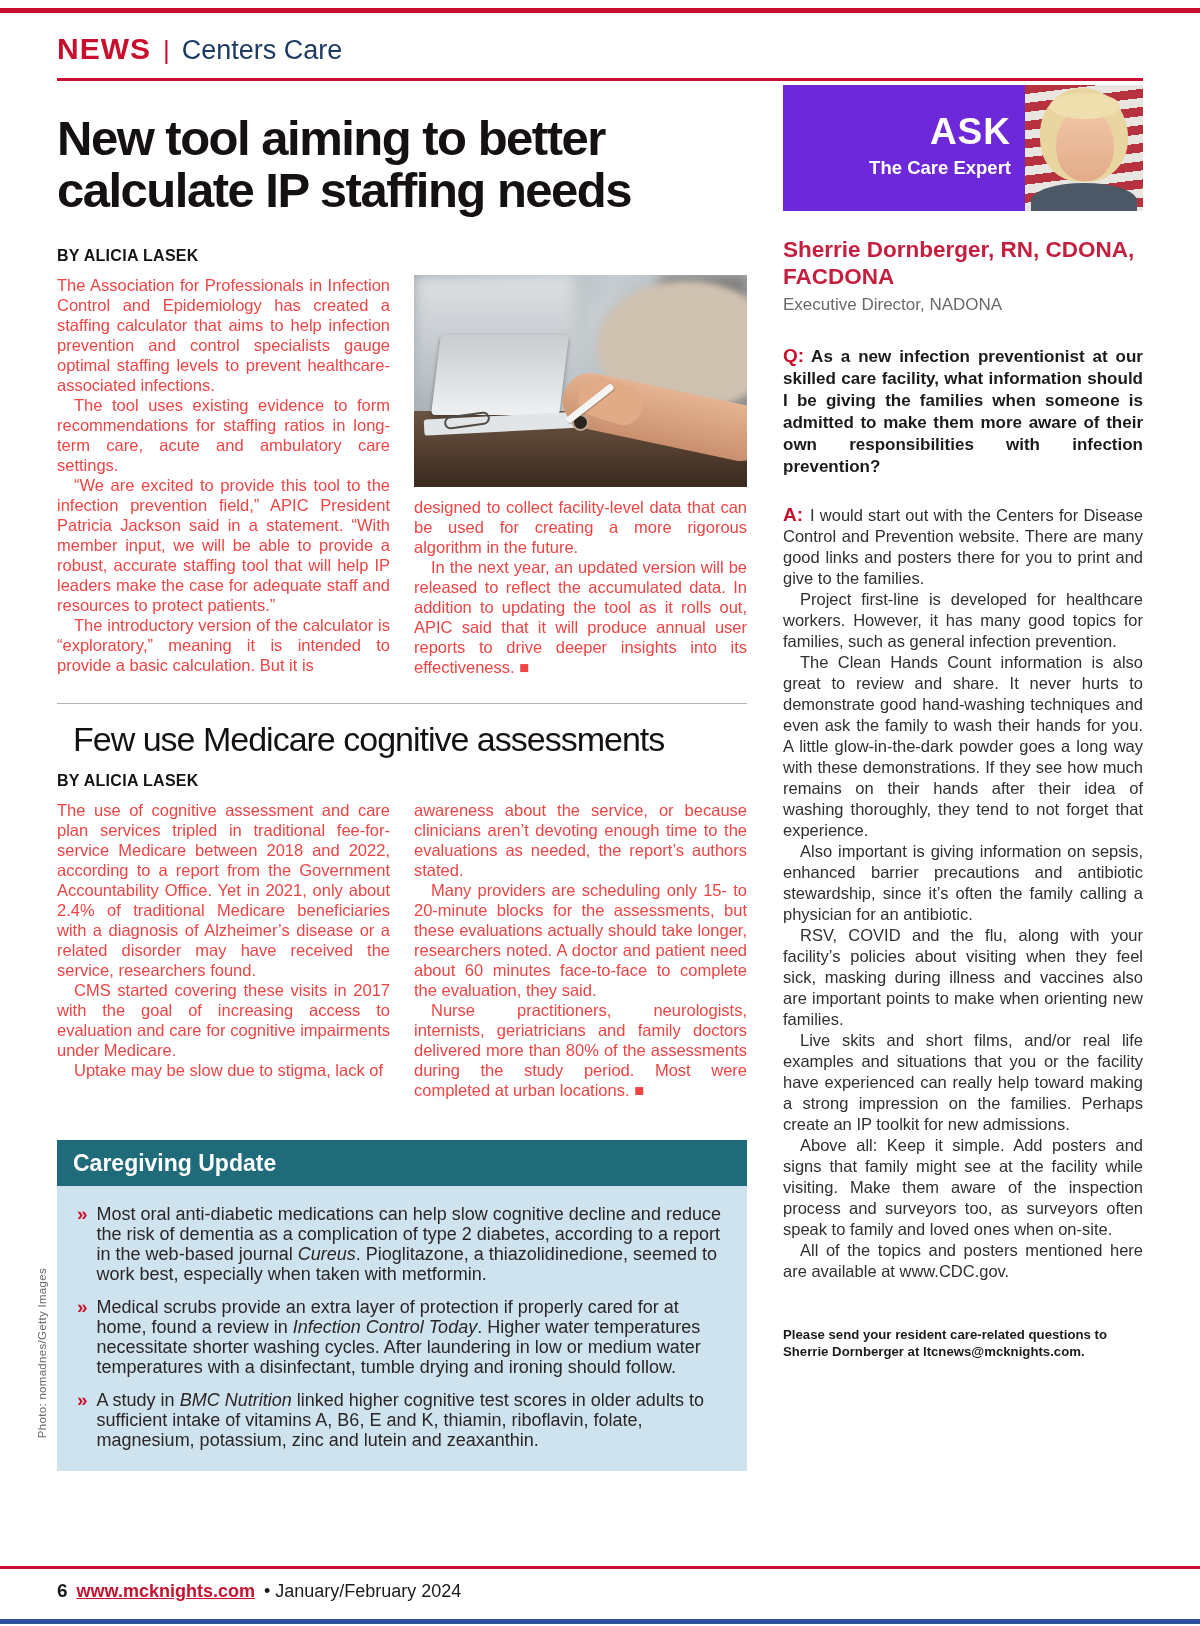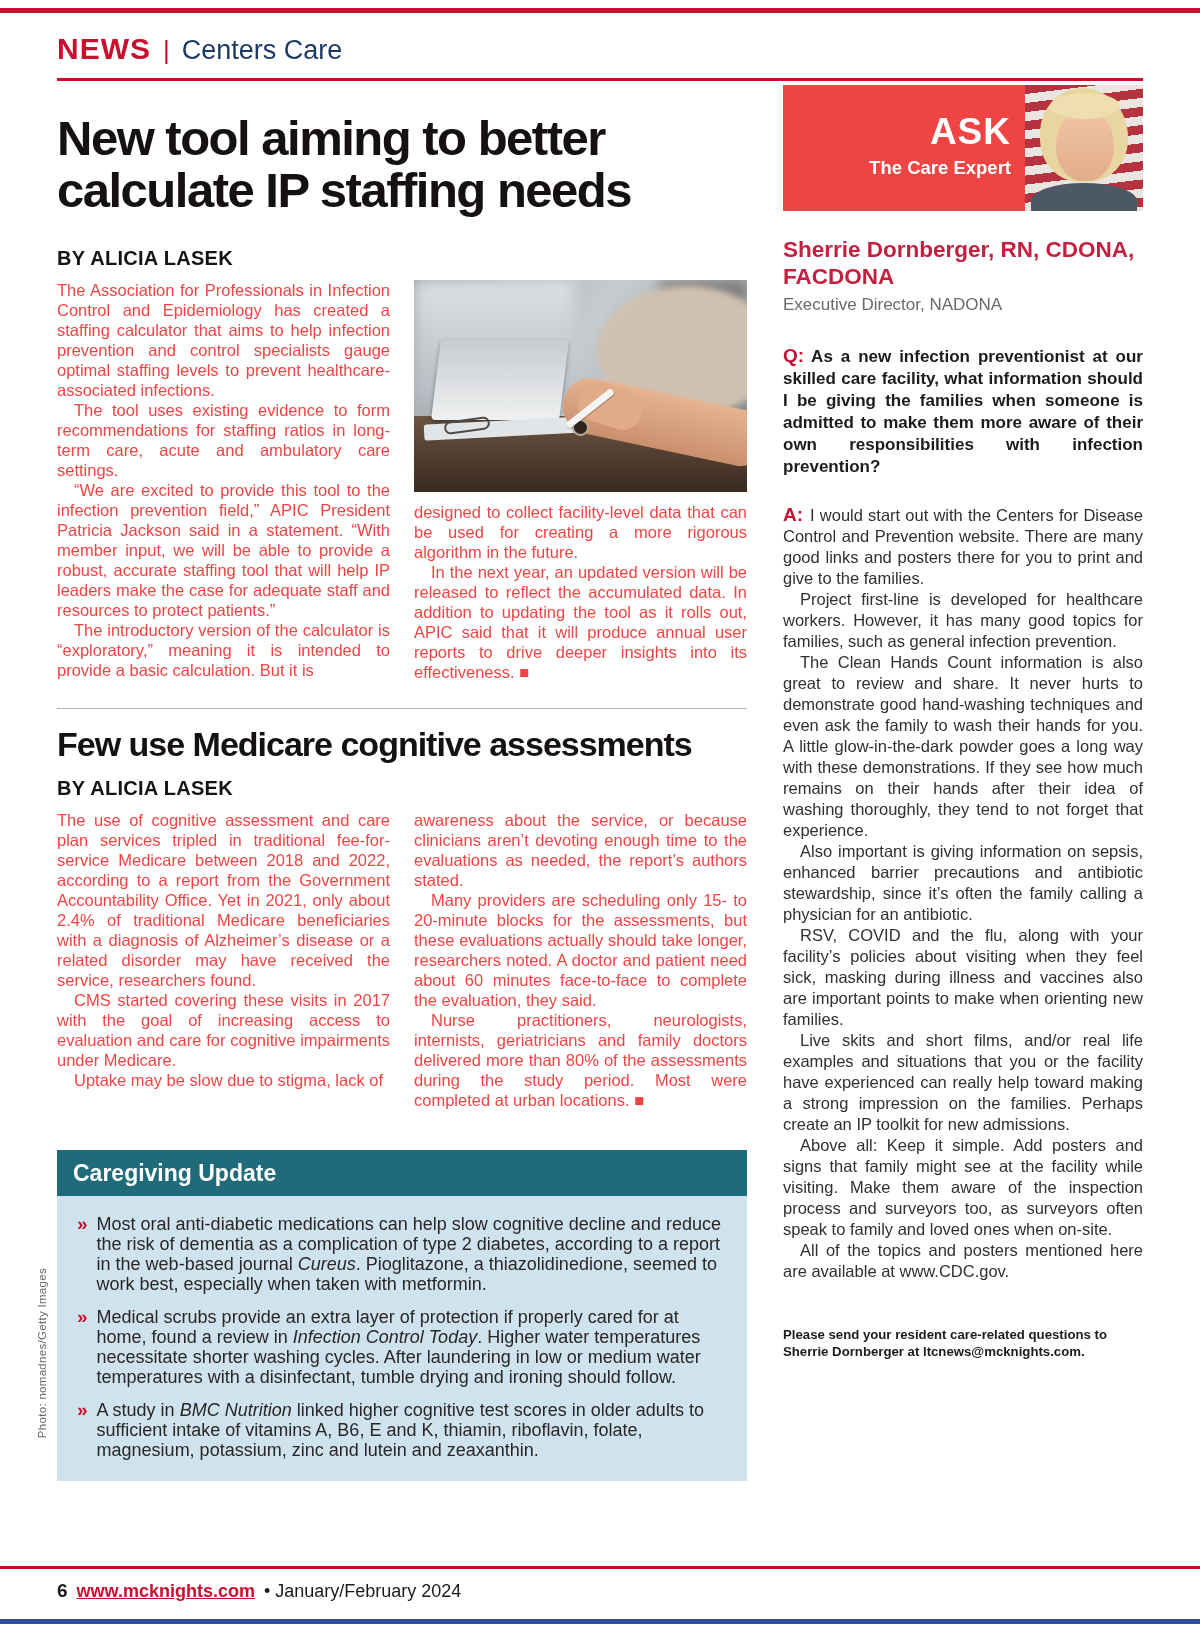--- a/index.html
+++ b/index.html
@@ -17,22 +17,22 @@
   .section-header { padding-top:32px; display:flex; align-items:baseline; gap:12px; }
   .news { color:#c8102e; font-size:30px; font-weight:bold; letter-spacing:1px; }
   .divider { color:#c8102e; font-size:26px; font-weight:300; }
   .section-name { color:#1c3a63; font-size:27px; font-weight:400; }
 
   .main { display:flex; gap:36px; margin-top:4px; }
   .left-col { width:690px; flex:none; }
   .right-col { width:360px; flex:none; }
 
   h1 { font-size:49px; line-height:1.06; letter-spacing:-1.5px; color:#151112; margin-top:28px; margin-bottom:30px; font-weight:bold; }
-  h2 { font-size:34px; line-height:1.05; letter-spacing:-1px; color:#151112; margin:0 0 14px; font-weight:bold; }
-  .byline { font-size:20px; font-weight:bold; letter-spacing:.3px; color:#141414; margin-bottom:10px; }
+  h2 { font-size:34px; line-height:1.05; letter-spacing:-1px; color:#151112; margin:0 16px 14px; font-weight:normal; }
+  .byline { font-size:16px; font-weight:bold; letter-spacing:.3px; color:#141414; margin-bottom:10px; }
 
   .article-cols { display:flex; gap:24px; }
   .acol { width:333px; flex:none; }
   .acol p { font-size:16.5px; line-height:20px; text-align:justify; color:#ef4444; }
   .acol p.indent { text-indent:17px; }
 
   .article-divider { border:none; border-top:1px solid #b9b2ac; margin:26px 0 18px; }
 
   
   .photo { position:relative; width:100%; height:212px; overflow:hidden; margin-bottom:10px;
@@ -52,21 +52,21 @@
   
   .caregiving { margin-top:40px; }
   .cg-header { background:#1f6b79; color:#fff; font-size:23px; font-weight:bold; padding:10px 16px 9px; }
   .cg-body { background:#cfe3ee; padding:18px 22px 8px 20px; }
   .cg-item { display:flex; gap:9px; margin-bottom:13px; }
   .cg-text { font-size:18px; line-height:20px; color:#2a2526; }
   .chev { color:#c8102e; font-weight:bold; font-size:19px; line-height:20px; flex:none; }
   .it { font-style:italic; }
 
   
-  .ask-box { display:flex; height:126px; background:#ef4444; }
+  .ask-box { display:flex; height:126px; background:#6d28d9; }
   .ask-text { flex:1; color:#fff; text-align:right; padding:28px 14px 0 0; }
   .ask-title { font-size:37px; font-weight:bold; letter-spacing:1px; line-height:1; }
   .ask-sub { font-size:18.5px; font-weight:bold; margin-top:7px; }
   .headshot { width:118px; flex:none; position:relative; overflow:hidden;
               background:repeating-linear-gradient(173deg,#b5323e 0 9px,#e9e5e0 9px 18px); }
   .hs-hair { position:absolute; left:15px; top:3px; width:88px; height:94px; background:#e9d59f; border-radius:48% 52% 45% 45%; }
   .hs-face { position:absolute; left:31px; top:24px; width:58px; height:72px; background:linear-gradient(#f1c6a7,#e2ac8a); border-radius:50% 50% 46% 46%; }
   .hs-fringe { position:absolute; left:25px; top:8px; width:70px; height:26px; background:#efdfae; border-radius:50%; }
   .hs-body { position:absolute; left:6px; bottom:-8px; width:106px; height:36px; background:#4d5866; border-radius:50% 50% 0 0; }
 

